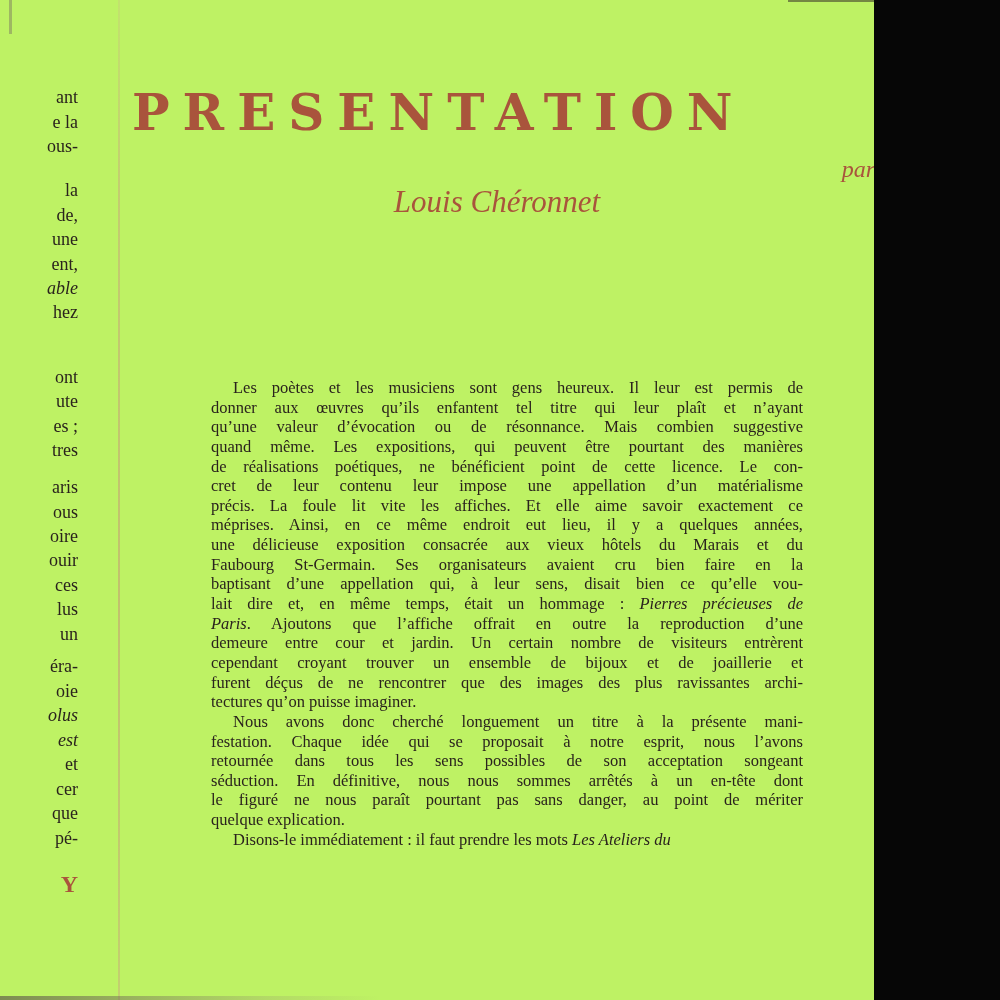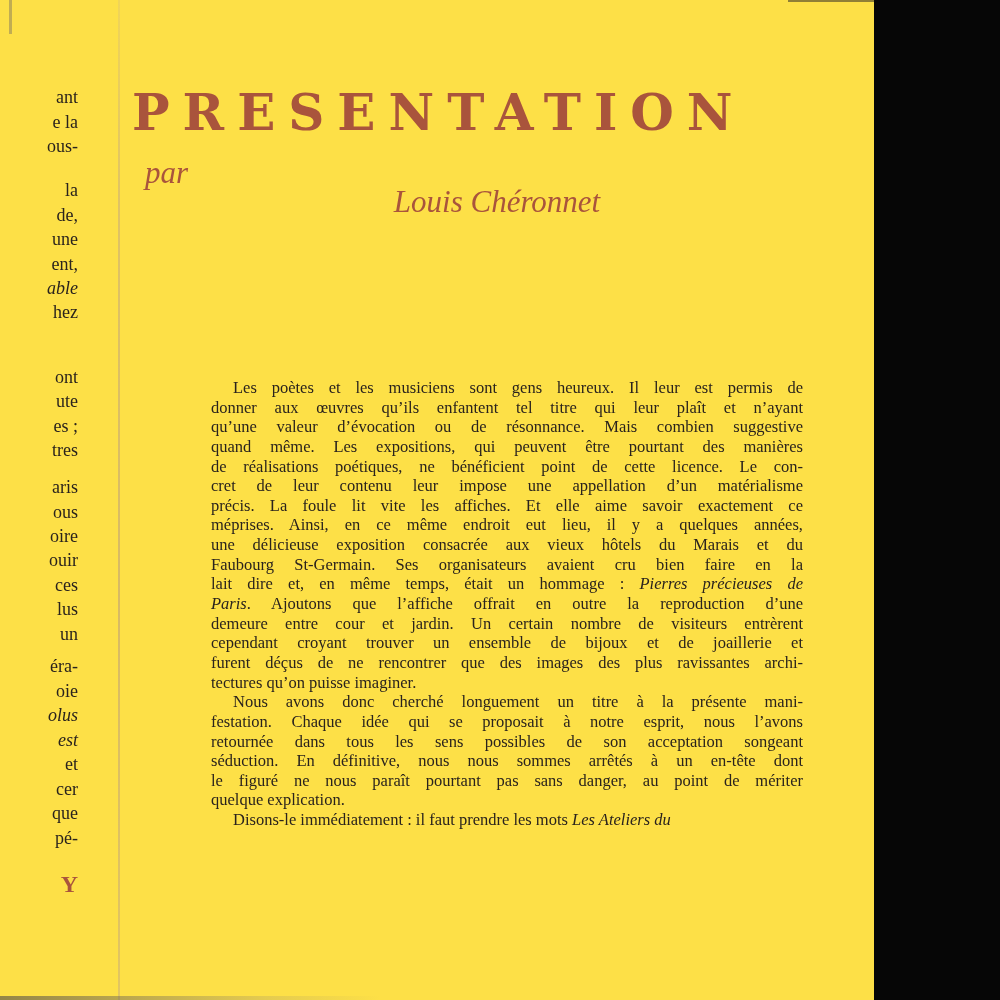--- a/index.html
+++ b/index.html
@@ -53,22 +53,22 @@
   .content{position:absolute;left:119px;top:0;width:756px;height:1000px;}
   .title{
     position:absolute;top:88px;left:0;width:100%;
     margin:0;text-align:left;
     font-family:"DejaVu Serif","Liberation Serif",serif;
     font-weight:bold;font-size:50px;line-height:1;
     letter-spacing:13px;text-indent:13px;
   }
   .byline-par{
     position:absolute;top:157px;left:0;width:100%;
-    text-align:left;font-style:italic;
-    font-size:31px;line-height:1;padding-left:26px;
+    text-align:right;font-style:italic;
+    font-size:24px;line-height:1;
   }
   .byline-author{
     position:absolute;top:186px;left:0;width:100%;
     text-align:center;font-style:italic;
     font-size:31px;line-height:1;
   }
   .bodytext{
     position:absolute;left:92px;top:378px;width:592px;
     font-size:16.5px;color:#2a231d;
   }
@@ -77,21 +77,21 @@
     text-align:justify;text-align-last:justify;
     white-space:nowrap;
   }
   .bodytext .line.nj{text-align:left;text-align-last:left;}
   .bodytext .line.ind{padding-left:22px;}
   .bodytext .it{font-style:italic;}
 </style>
 </head>
 <body>
 
-<div class="page" style="background: #fde047; text-decoration: underline;">
+<div class="page" style="background: #bef264; text-decoration: underline;">
 
   <div class="sliver" id="sliver">
       <div class="frag" style="top: 88px;">ant</div>
       <div class="frag" style="top: 113px;">e la</div>
       <div class="frag" style="top: 137px;">ous-</div>
       <div class="frag" style="top: 181px;">la</div>
       <div class="frag" style="top: 206px;">de,</div>
       <div class="frag" style="top: 230px;">une</div>
       <div class="frag" style="top: 255px;">ent,</div>
       <div class="frag it" style="top: 279px;">able</div>
@@ -131,20 +131,21 @@
         <div class="line ind"><span>Les poètes et les musiciens sont gens heureux. Il leur est permis de</span></div>
         <div class="line"><span>donner aux œuvres qu’ils enfantent tel titre qui leur plaît et n’ayant</span></div>
         <div class="line"><span>qu’une valeur d’évocation ou de résonnance. Mais combien suggestive</span></div>
         <div class="line"><span>quand même. Les expositions, qui peuvent être pourtant des manières</span></div>
         <div class="line"><span>de réalisations poétiques, ne bénéficient point de cette licence. Le con-</span></div>
         <div class="line"><span>cret de leur contenu leur impose une appellation d’un matérialisme</span></div>
         <div class="line"><span>précis. La foule lit vite les affiches. Et elle aime savoir exactement ce</span></div>
         <div class="line"><span>méprises. Ainsi, en ce même endroit eut lieu, il y a quelques années,</span></div>
         <div class="line"><span>une délicieuse exposition consacrée aux vieux hôtels du Marais et du</span></div>
         <div class="line"><span>Faubourg St-Germain. Ses organisateurs avaient cru bien faire en la</span></div>
+        <div class="line"><span>baptisant d’une appellation qui, à leur sens, disait bien ce qu’elle vou-</span></div>
         <div class="line"><span>lait dire et, en même temps, était un hommage : </span><span class="it">Pierres précieuses de</span></div>
         <div class="line"><span class="it">Paris</span><span>. Ajoutons que l’affiche offrait en outre la reproduction d’une</span></div>
         <div class="line"><span>demeure entre cour et jardin. Un certain nombre de visiteurs entrèrent</span></div>
         <div class="line"><span>cependant croyant trouver un ensemble de bijoux et de joaillerie et</span></div>
         <div class="line"><span>furent déçus de ne rencontrer que des images des plus ravissantes archi-</span></div>
         <div class="line nj"><span>tectures qu’on puisse imaginer.</span></div>
         <div class="line ind"><span>Nous avons donc cherché longuement un titre à la présente mani-</span></div>
         <div class="line"><span>festation. Chaque idée qui se proposait à notre esprit, nous l’avons</span></div>
         <div class="line"><span>retournée dans tous les sens possibles de son acceptation songeant</span></div>
         <div class="line"><span>séduction. En définitive, nous nous sommes arrêtés à un en-tête dont</span></div>

